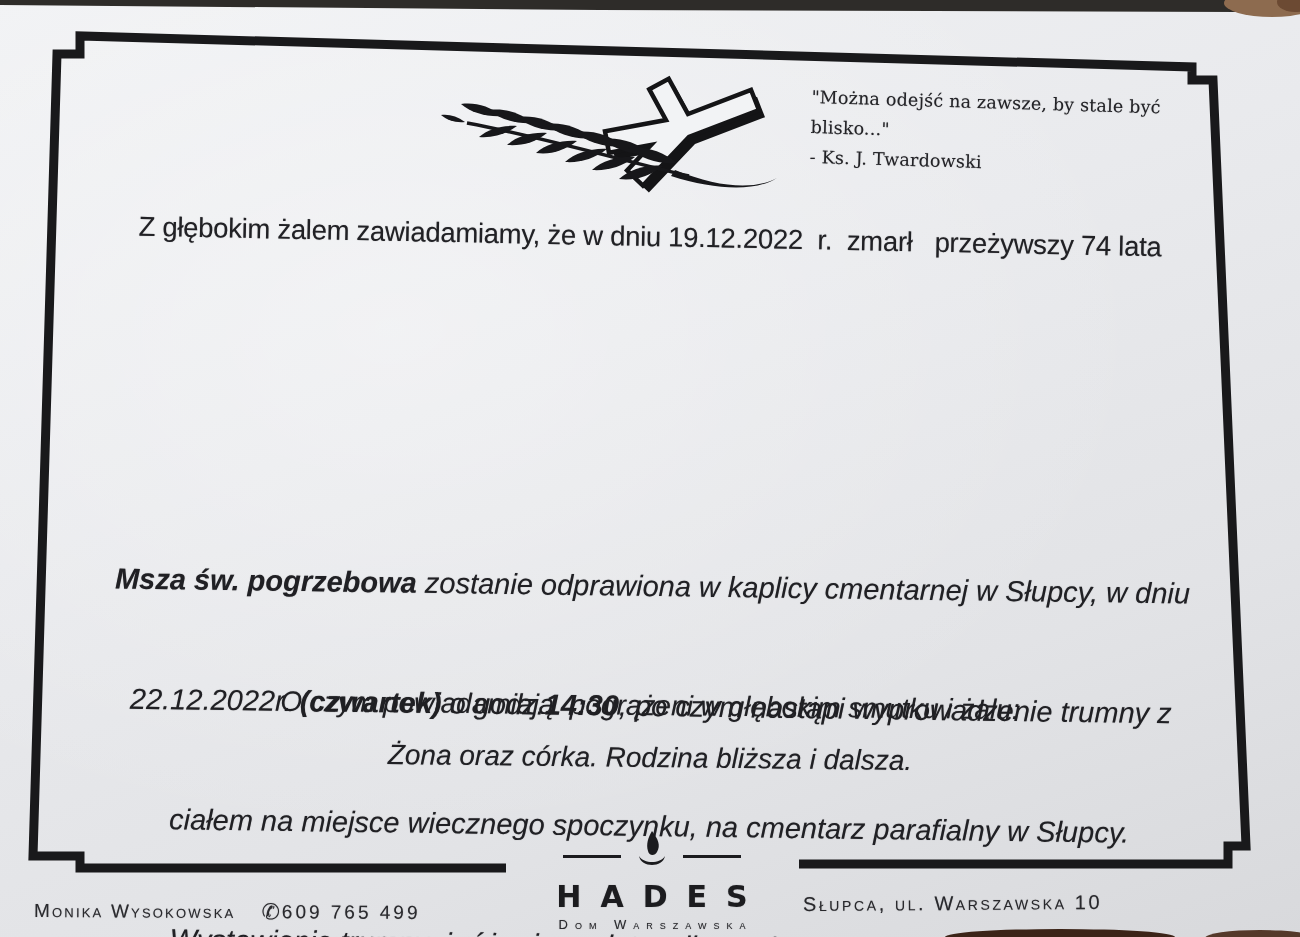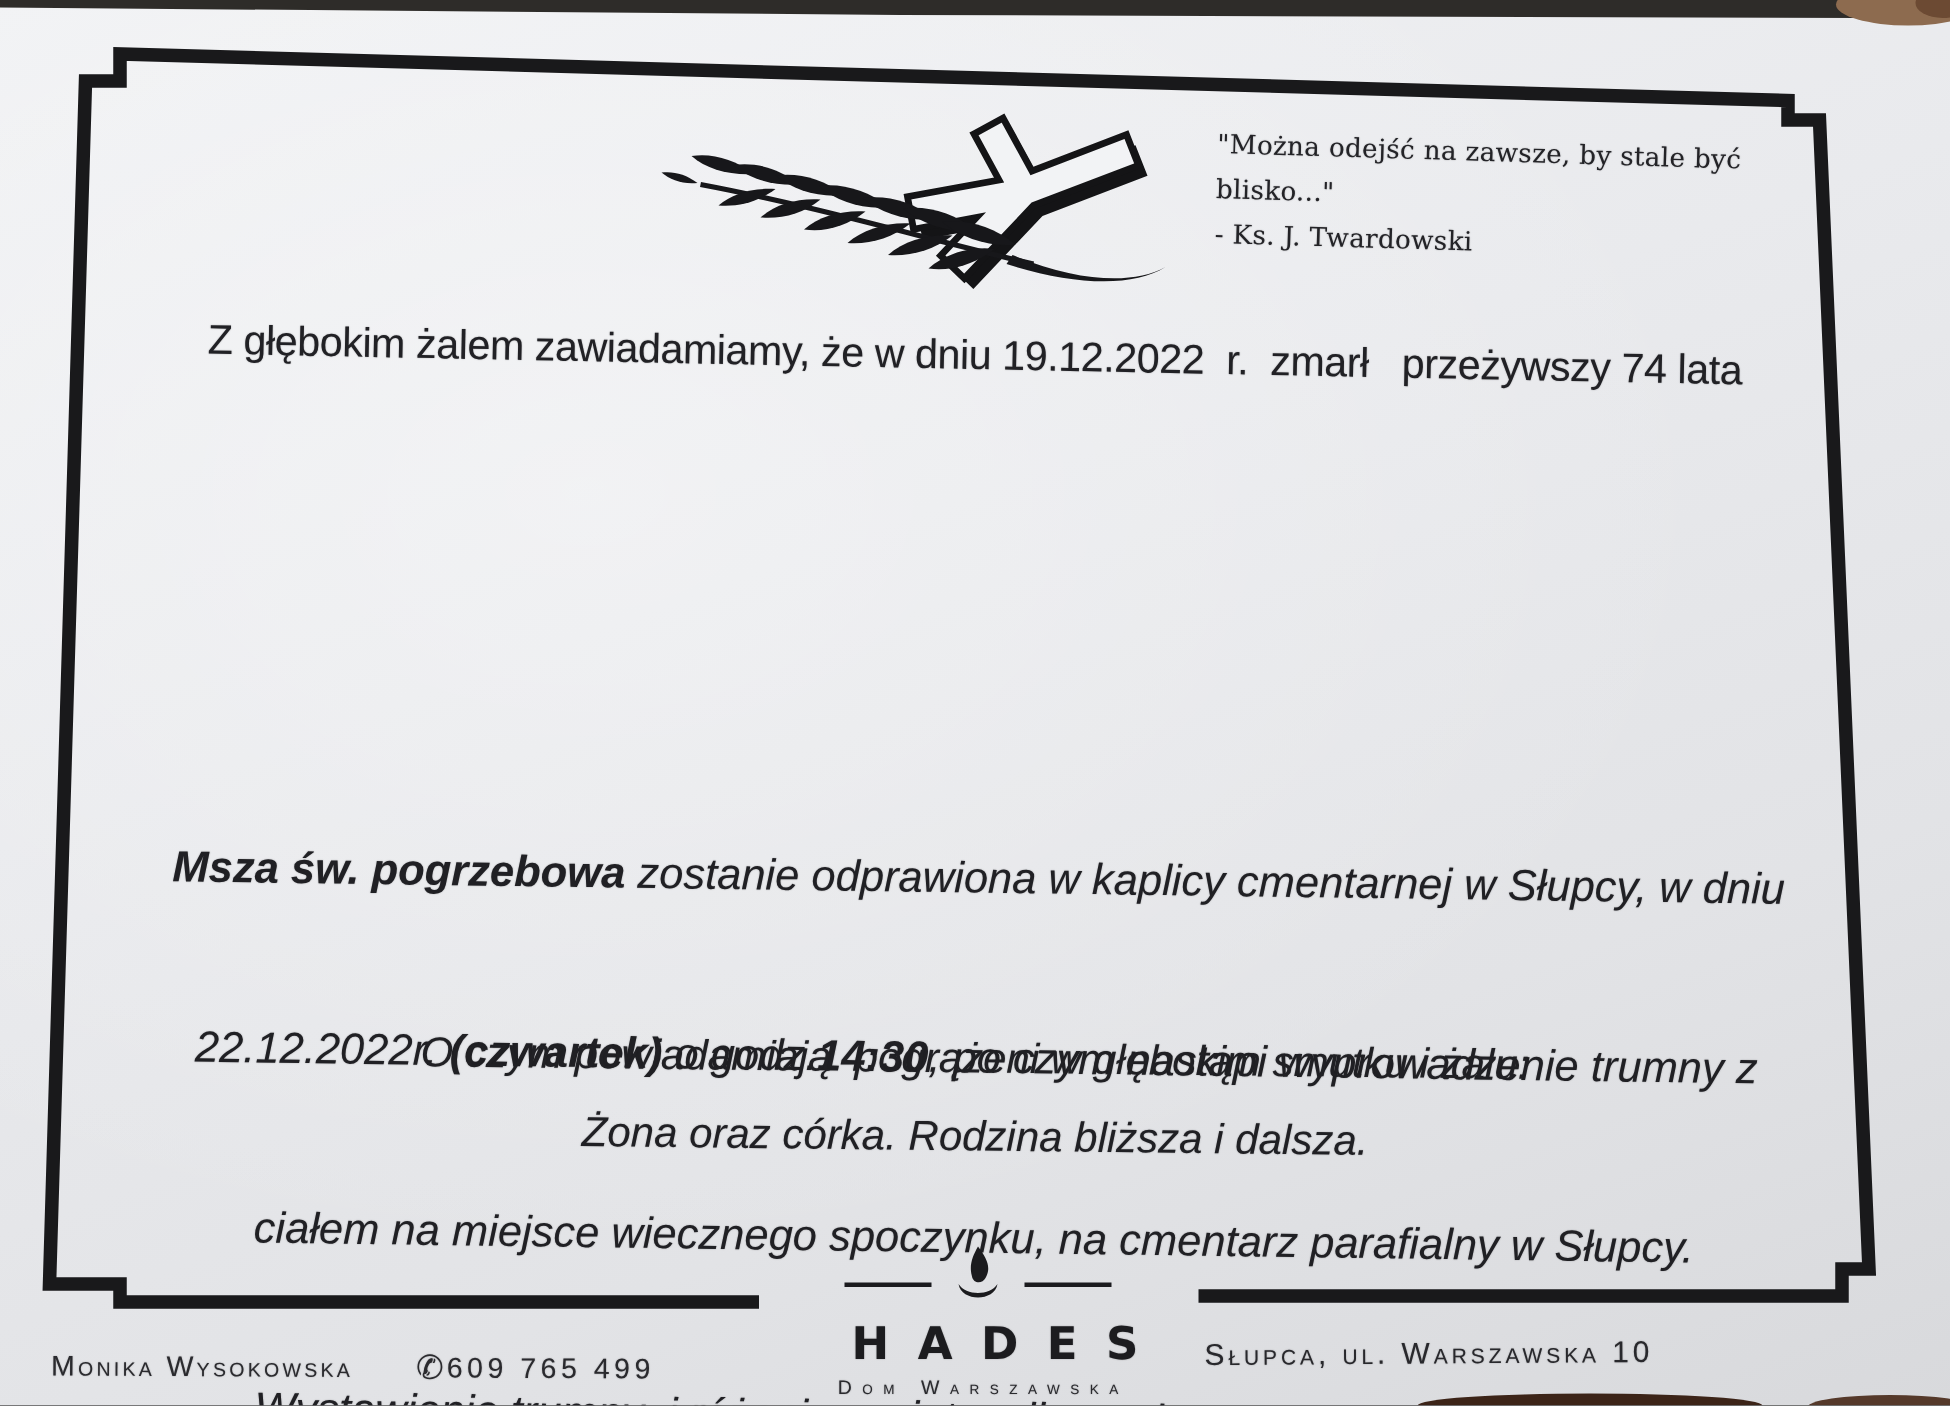--- a/index.html
+++ b/index.html
@@ -47,28 +47,28 @@
     position:absolute;left:0;right:0;text-align:center;font-style:italic;
     font-size:28px;color:#202024;white-space:pre-wrap;transform:rotate(.65deg);
   }
   .closing1{top:690px;}
   .closing2{top:742px;}
 
   .contact{
     position:absolute;left:34px;top:899px;font-variant:small-caps;
     font-size:19px;letter-spacing:2.2px;color:#2a2a2e;transform:rotate(.3deg);
   }
-  .contact .phone-wrap{margin-left:42px;letter-spacing:3px;}
+  .contact .phone-wrap{margin-left:26px;letter-spacing:3px;}
   .contact .phone-glyph{font-size:22px;letter-spacing:0;vertical-align:-1px;margin-right:2px;}
   .logo{position:absolute;left:526px;top:828px;width:252px;text-align:center;}
   .logo-top{display:flex;align-items:center;justify-content:center;gap:9px;height:50px;}
   .logo-line{width:58px;height:3px;background:#1b1b1e;margin-top:6px;}
   .brand{
     font-family:"DejaVu Sans",sans-serif;font-weight:bold;font-size:30px;
-    letter-spacing:19px;padding-left:19px;color:#1c1c1f;margin-top:1px;text-align:right;
+    letter-spacing:19px;padding-left:19px;color:#1c1c1f;margin-top:1px;
   }
   .brand-sub{
     font-variant:small-caps;font-size:13px;letter-spacing:7px;padding-left:7px;
     color:#2a2a2e;margin-top:3px;
   }
   .address{
     position:absolute;left:803px;top:892px;font-variant:small-caps;
     font-size:20px;letter-spacing:2.6px;color:#28282c;transform:rotate(-.4deg);
   }
 </style>

